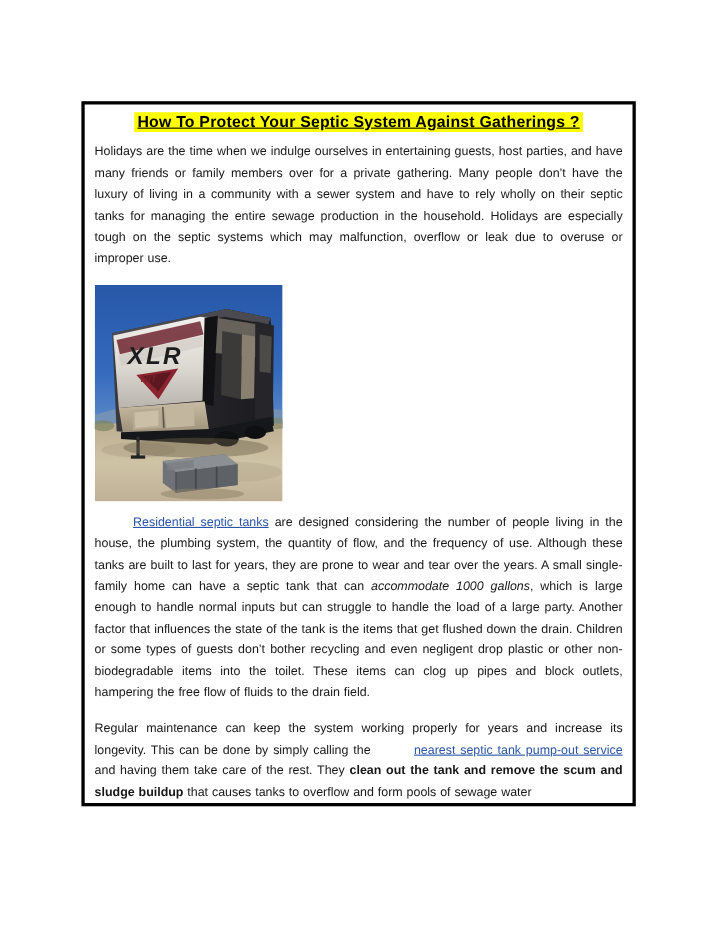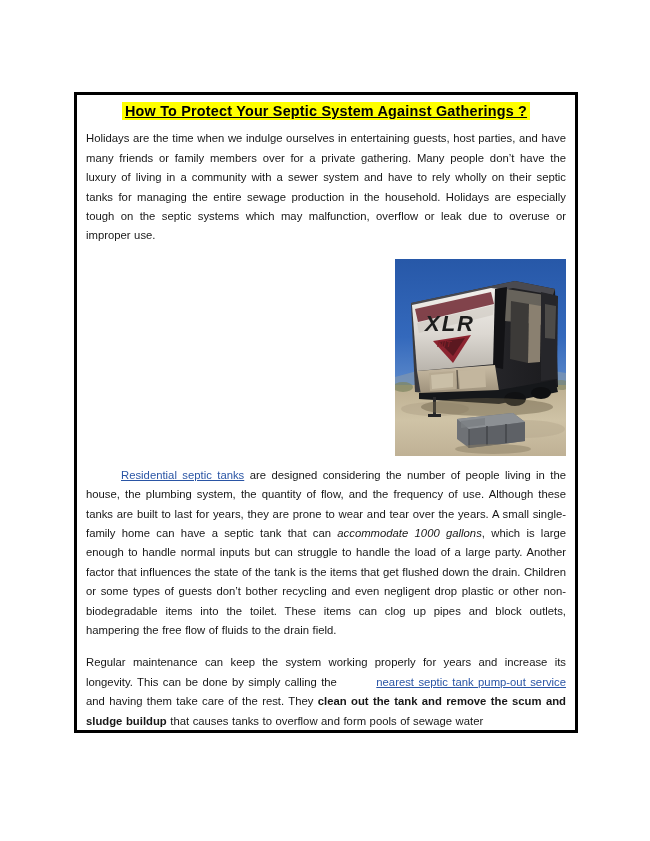--- a/index.html
+++ b/index.html
@@ -69,21 +69,21 @@
 
   .link {
     color: #2A55A5;
     padding-left: 35px;
   }
   .bold { font-weight: bold; }
   .bolditalic { font-weight: normal; font-style: italic; }
 
   
   .figure-wrap {
-    text-align: right;
+    text-align: left;
     margin: 4px 0 10px 0;
   }
   .photo {
     display: inline-block;
     width: 171px;
     height: 197px;
     position: relative;
     overflow: hidden;
     border: 0;
     vertical-align: top;

